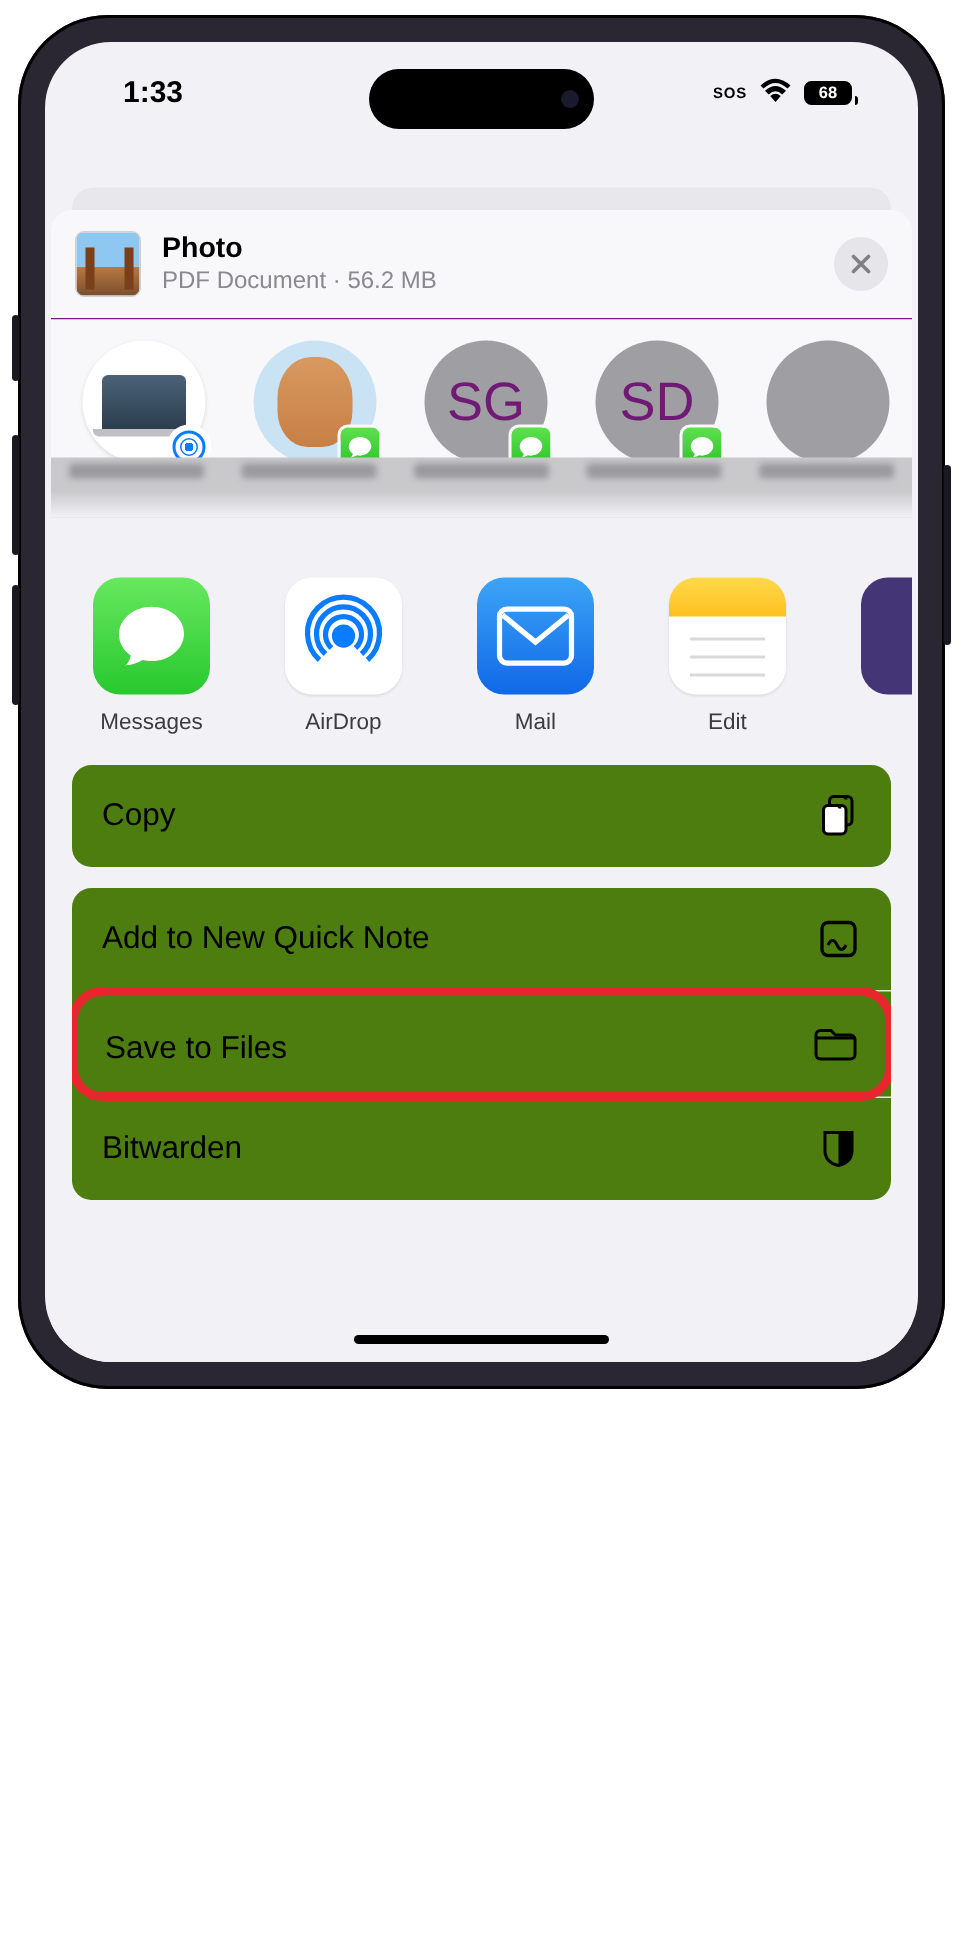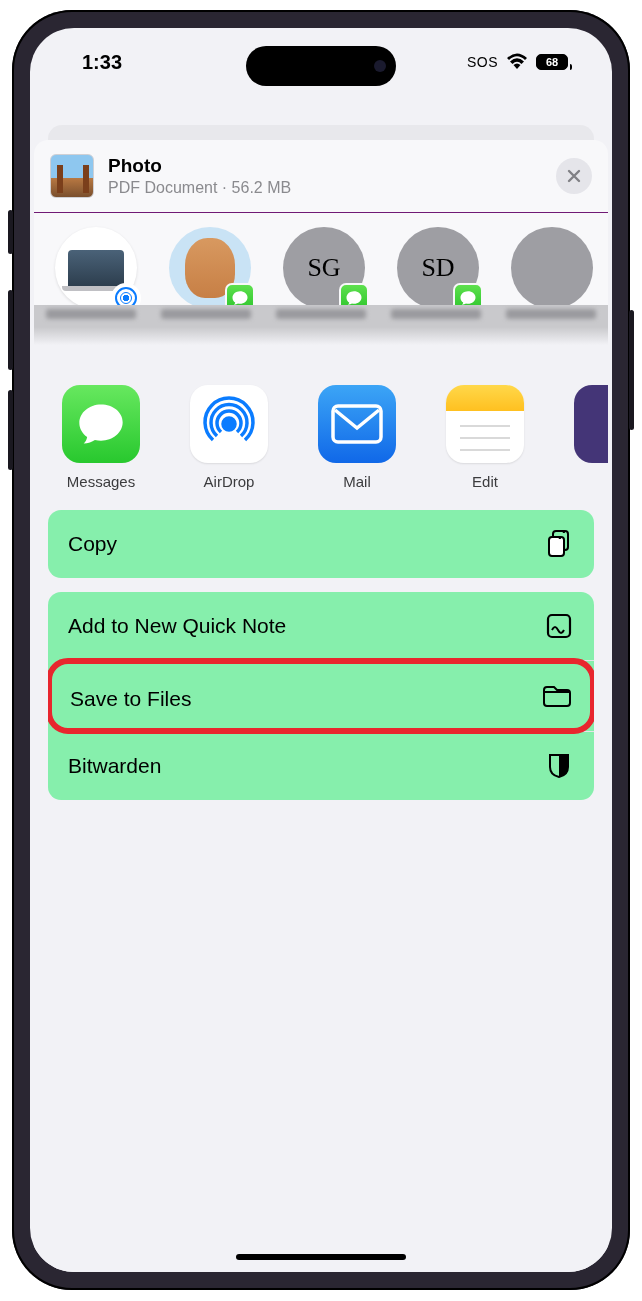--- a/index.html
+++ b/index.html
@@ -5,21 +5,21 @@
   * { box-sizing: border-box; margin: 0; padding: 0; }
   body {
     font-family: -apple-system, BlinkMacSystemFont, "Helvetica Neue", sans-serif;
     background: #fff;
     display: flex;
     justify-content: center;
     padding: 10px;
   }
   .phone {
     width: 618px;
-    height: 1280px;
+    height: 916px;
     background: #2a2632;
     border-radius: 60px;
     padding: 18px;
     position: relative;
     box-shadow: 0 0 0 2px #000 inset;
   }
   .screen {
     width: 100%;
     height: 100%;
     background: #f2f2f6;
@@ -58,21 +58,21 @@
     font-size: 20px;
     color: #000;
     position: relative;
     z-index: 50;
   }
   .status-right {
     display: flex;
     align-items: center;
     gap: 8px;
   }
-  .sos { font-size: 14px; font-weight: 400; letter-spacing: 0.5px; text-align: center;}
+  .sos { font-size: 10px; font-weight: 700; letter-spacing: 0.5px; text-align: center;}
   .wifi { font-size: 20px; }
   .battery {
     display: flex;
     align-items: flex-end;
     gap: 2px;
   }
   .battery-body {
     width: 32px;
     height: 16px;
     border: 1.5px solid #000;
@@ -170,25 +170,24 @@
   }
   .avatar-wrap{ position:relative; }
   .avatar {
     width: 82px;
     height: 82px;
     border-radius: 50%;
     background: #9e9ea3;
     display: flex;
     align-items: center;
     justify-content: center;
-    font-size: 26px;
+    font-size: 36px;
     font-weight: 400;
-    color: #000000;
-    position: relative;
-    font-family: Liberation Serif, serif;
+    color: #701a75;
+    position: relative;
   }
   .avatar.white { background: #fff; box-shadow: 0 1px 3px rgba(0,0,0,0.12); }
   .avatar.blue { background: #c9e3f5; }
   .laptop {
     width: 56px;
     height: 36px;
     background: linear-gradient(#4a6278,#2d3e4e);
     border-radius: 4px 4px 0 0;
     position: relative;
   }
@@ -294,21 +293,21 @@
   .app-icon.notes { background: #fff; box-shadow: 0 1px 2px rgba(0,0,0,0.1); position:relative;}
   .app-icon.purple { background: #443577; }
   .notes-top{ position:absolute; top:0;left:0;right:0;height:26px; background:linear-gradient(#ffd84a,#ffc020); border-radius:18px 18px 0 0;}
   .notes-lines{ position:absolute; top:40px;left:14px;right:14px;height:2px; background:#d9d9d9; box-shadow: 0 12px 0 #d9d9d9, 0 24px 0 #d9d9d9;}
   .app-label { font-size: 15px; color: #3c3c3e; text-align: center; }
 
   .actions {
     padding: 10px 14px;
   }
   .action-group {
-    background: #86efac;
+    background: #4d7c0f;
     border-radius: 13px;
     margin-bottom: 14px;
     overflow: hidden;
   }
   .action-item {
     display: flex;
     align-items: center;
     justify-content: space-between;
     padding: 19px 20px;
     font-size: 21px;

